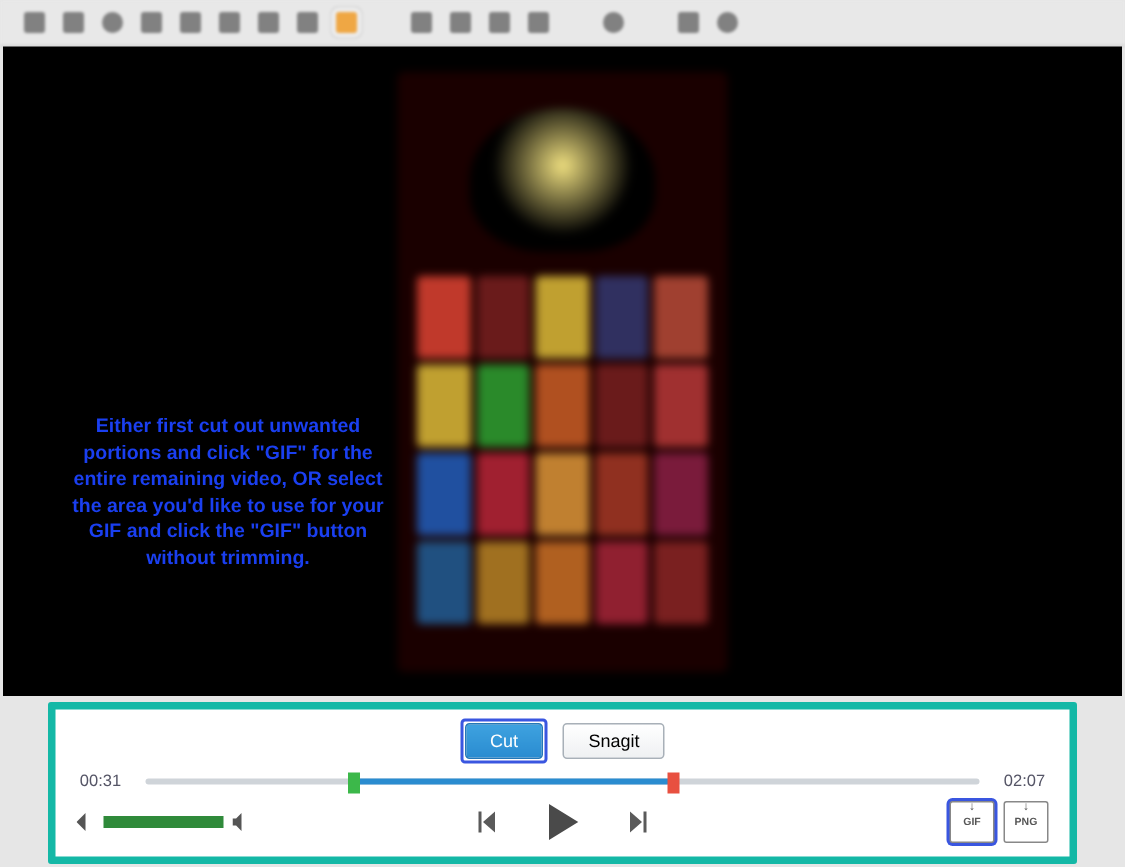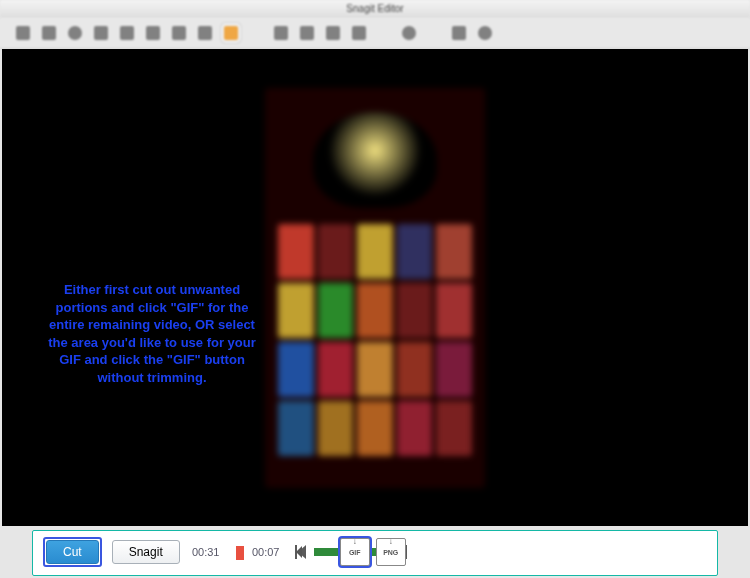--- a/index.html
+++ b/index.html
@@ -7,23 +7,23 @@
 .titlebar{height:18px;background:linear-gradient(#f4f4f4,#dedede);text-align:center;font-size:10px;line-height:18px;color:#444;filter:blur(0.8px)}
 .toolbar{height:30px;background:#e8e8e8;display:flex;align-items:center;padding:0 16px;gap:12px;filter:blur(1.2px);border-bottom:1px solid #ccc}
 .ticon{width:14px;height:14px;background:#555;border-radius:2px;opacity:.7}
 .ticon.rnd{border-radius:50%}
 .ticon.sel{background:#f28c00;box-shadow:0 0 0 3px #f0f0f0,0 0 0 4px #d0d0d0}
 .viewer{flex:1;background:#000;position:relative;margin:0 2px;display:flex;align-items:center;justify-content:center}
 .preview{width:220px;height:400px;background:#1a0000;position:relative;filter:blur(3px);border-radius:4px}
 .preview::before{content:"";position:absolute;top:6%;left:22%;width:56%;height:24%;background:radial-gradient(circle at 50% 40%,#f0e080 0%,#000 55%);border-radius:50% 50% 40% 40%}
 .reels{position:absolute;top:34%;left:6%;right:6%;bottom:8%;display:grid;grid-template-columns:repeat(5,1fr);grid-template-rows:repeat(4,1fr);gap:4px}
 .sym{border-radius:3px}
-.instr{position:absolute;left:45px;top:232px;width:210px;color:#1a3ff0;font-weight:bold;font-size:13px;text-align:center;line-height:1.35}
+.instr{position:absolute;left:45px;top:244px;width:210px;color:#1a3ff0;font-weight:bold;font-size:13px;text-align:center;line-height:1.35}
 .bottom-wrap{background:#e6e6e6;padding:4px 2px 2px 2px}
-.controls{background:#fff;border:1px solid #14b8a6;border-radius:2px;margin:0 30px;padding:6px 10px 8px 10px;display:flex;flex-direction:row;gap:6px}
+.controls{background:#fff;border:5px solid #14b8a6;border-radius:2px;margin:0 30px;padding:6px 10px 8px 10px;display:flex;flex-direction:column;gap:6px}
 .row{display:flex;align-items:center;gap:10px}
 .row.center{justify-content:center}
 .btn{padding:4px 16px;font-size:12px;border:1px solid #a8b0b8;background:linear-gradient(#fff,#eef0f2);border-radius:3px;cursor:pointer}
 .btn.primary{background:linear-gradient(#3ea2e0,#2a8cd0);color:#fff;border-color:#2478b8}
 .hl{border:2px solid #3a56e0;padding:1px;border-radius:3px;display:inline-flex}
 .tcode{font-size:11px;color:#556;width:40px;text-align:center}
 .timeline{flex:1;height:10px;position:relative}
 .ttrack{position:absolute;left:0;right:0;top:3px;height:4px;background:#cfd4d9;border-radius:2px}
 .tfill{position:absolute;left:25%;top:3px;height:4px;width:38%;background:#2a8cd0;border-radius:2px}
 .tmark{position:absolute;top:-1px;width:8px;height:14px}
@@ -35,21 +35,20 @@
 .pctl{color:#5a5a5a;cursor:pointer;display:inline-flex}
 .export{position:absolute;right:4px;display:flex;gap:6px;align-items:center}
 .exp{width:28px;height:26px;border:1px solid #888;border-radius:2px;display:flex;flex-direction:column;align-items:center;justify-content:center;font-size:7px;font-weight:bold;color:#555;cursor:pointer;position:relative;background:#fff}
 .exp::before{content:"↓";position:absolute;top:-2px;font-size:8px;color:#555}
 .exp.hl2{box-shadow:0 0 0 2px #3a56e0}
 </style>
 </head>
 <body>
 
 <div class="win">
-  <div class="titlebar">Snagit Editor</div>
   <div class="toolbar">
     <span class="ticon"></span>
     <span class="ticon"></span>
     <span class="ticon rnd"></span>
     <span class="ticon"></span>
     <span class="ticon"></span>
     <span class="ticon"></span>
     <span class="ticon"></span>
     <span class="ticon"></span>
     <span class="ticon sel"></span>
@@ -102,21 +101,21 @@
         <button class="btn">Snagit</button>
       </div>
       <div class="row">
         <span class="tcode">00:31</span>
         <div class="timeline">
           <div class="ttrack"></div>
           <div class="tfill"></div>
           <div class="tmark g"></div>
           <div class="tmark r"></div>
         </div>
-        <span class="tcode">00:07</span>
+        <span class="tcode">02:07</span>
       </div>
       <div class="row play">
         <div class="vol">
           <span class="pctl">
               <svg width="12" height="12" viewBox="0 0 10 10">
                 <path fill="#555" d="M5 0 L0 5 L5 10 Z"></path>
               </svg>
             </span>
           <div class="volbar"></div>
           <span class="pctl">

